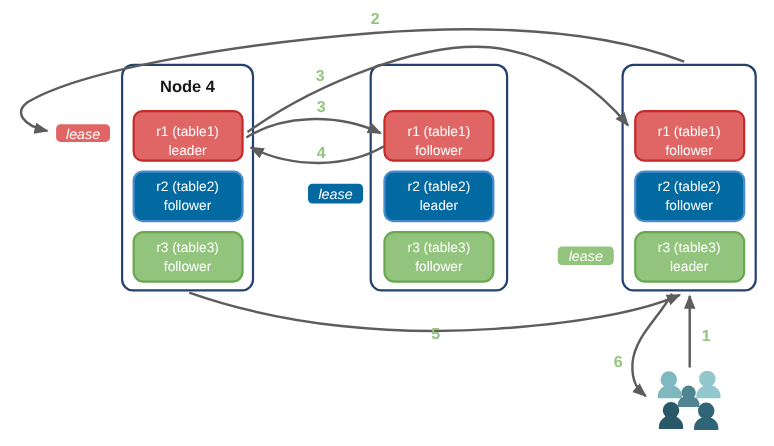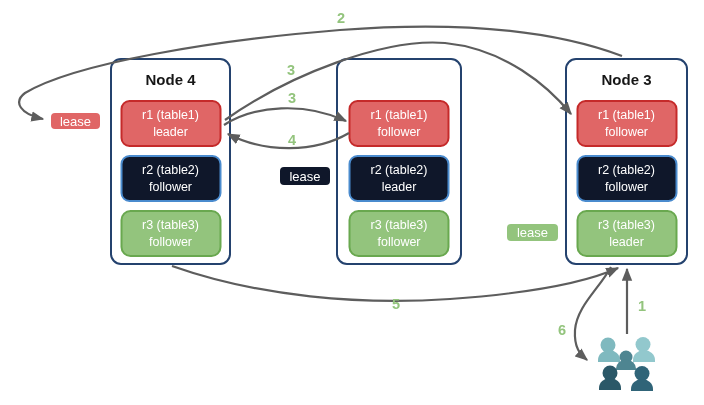--- a/index.html
+++ b/index.html
@@ -17,29 +17,29 @@
   #node3{left:565px;width:123px;}
   .node-title{
     margin-top:11px;text-align:center;font-size:15px;font-weight:700;color:#161616;
   }
   .replica{
     position:absolute;left:50%;transform:translateX(-50%);width:101px;height:47px;
     border-radius:9px;border:2px solid;box-sizing:border-box;
     display:flex;flex-direction:column;align-items:center;justify-content:center;
     color:#ffffff;font-size:12.5px;line-height:1.32;text-align:center;z-index:2;
   }
-  .replica.r1{top:40px;} .replica.r2{top:95px;} .replica.r3{top:150px;border-radius:10px;}
+  .replica.r1{top:40px;justify-content:flex-end;} .replica.r2{top:95px;} .replica.r3{top:150px;border-radius:10px;}
   .red{background:#e06666;border-color:#c52a2a;}
-  .blue{background:#0f172a;border-color:#4a8bce;}
+  .blue{background:#0369a1;border-color:#4a8bce;}
   .green{background:#93c47d;border-color:#69a84f;}
   
   .lease{
     position:absolute;border-radius:6px;border:2px solid;box-sizing:border-box;
     display:flex;align-items:center;justify-content:center;
-    color:#ffffff;font-size:13px;z-index:2;
+    color:#ffffff;font-size:13px;z-index:2;font-style:italic;
   }
   #lease-red{left:49px;top:111px;width:53px;height:20px;}
   #lease-blue{left:278px;top:165px;width:54px;height:22px;}
   #lease-green{left:505px;top:222px;width:55px;height:21px;}
   
   .step-label{
     position:absolute;transform:translate(-50%,-50%);
     color:#93c47d;font-size:14.5px;font-weight:700;z-index:4;
   }
   
@@ -93,21 +93,20 @@
       <div>r2 (table2)</div>
       <div>leader</div>
     </div>
     <div class="replica r3 green">
       <div>r3 (table3)</div>
       <div>follower</div>
     </div>
   </div>
 
   <div class="node" id="node3">
-    <div class="node-title">Node 3</div>
     <div class="replica r1 red">
       <div>r1 (table1)</div>
       <div>follower</div>
     </div>
     <div class="replica r2 blue">
       <div>r2 (table2)</div>
       <div>follower</div>
     </div>
     <div class="replica r3 green">
       <div>r3 (table3)</div>

